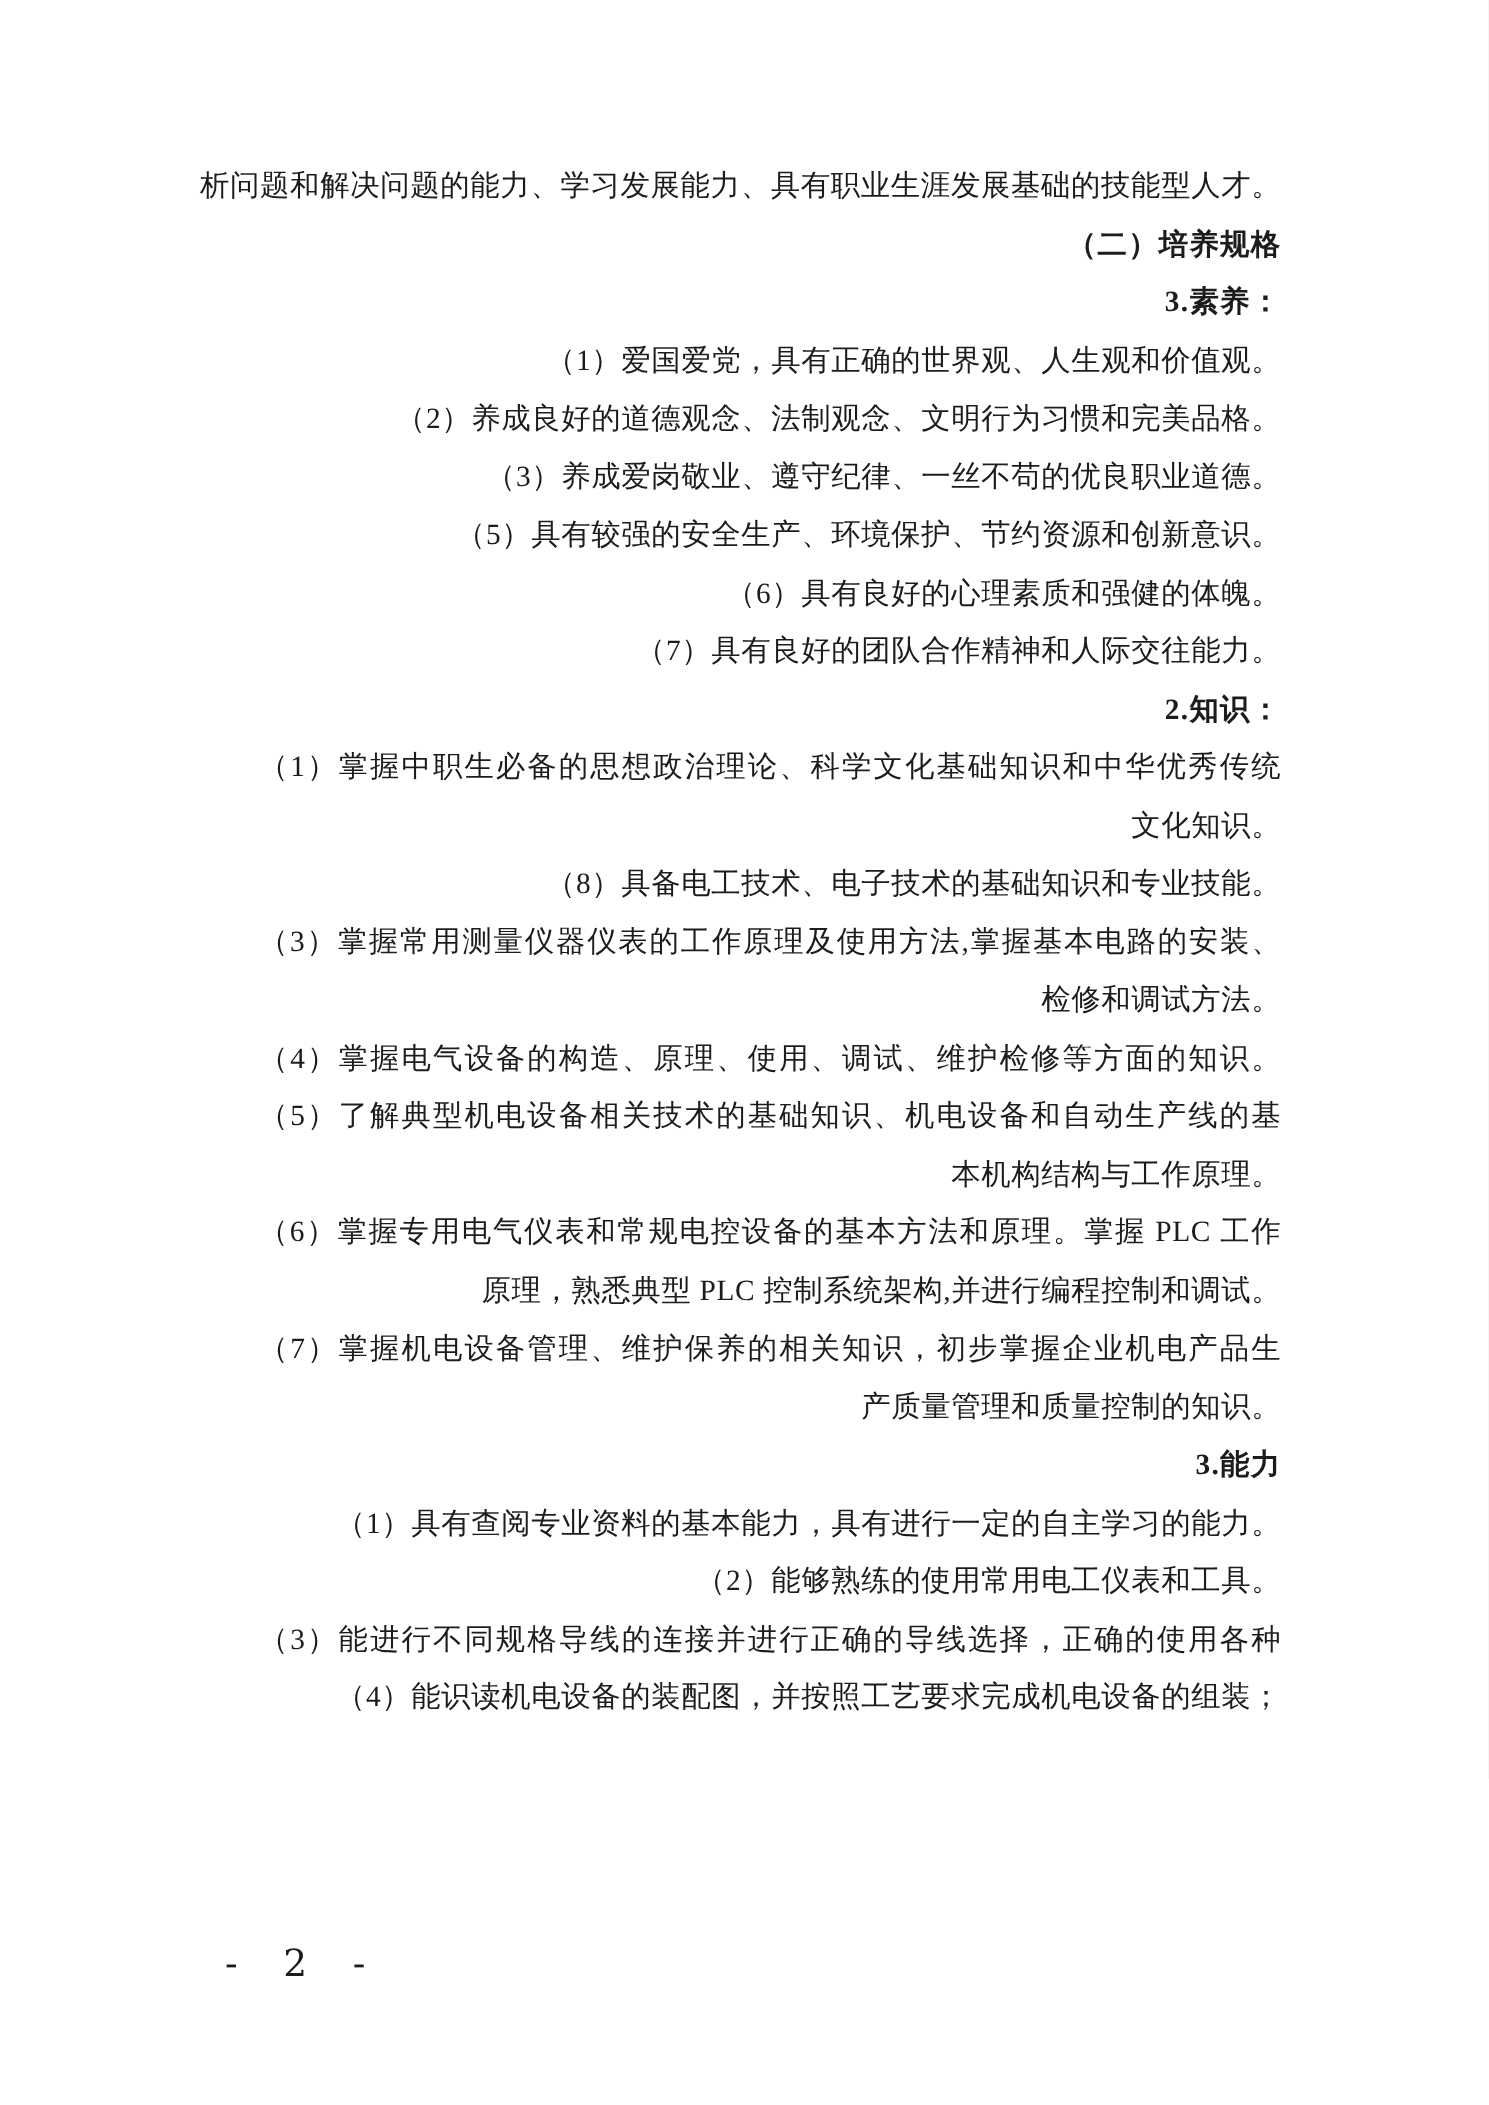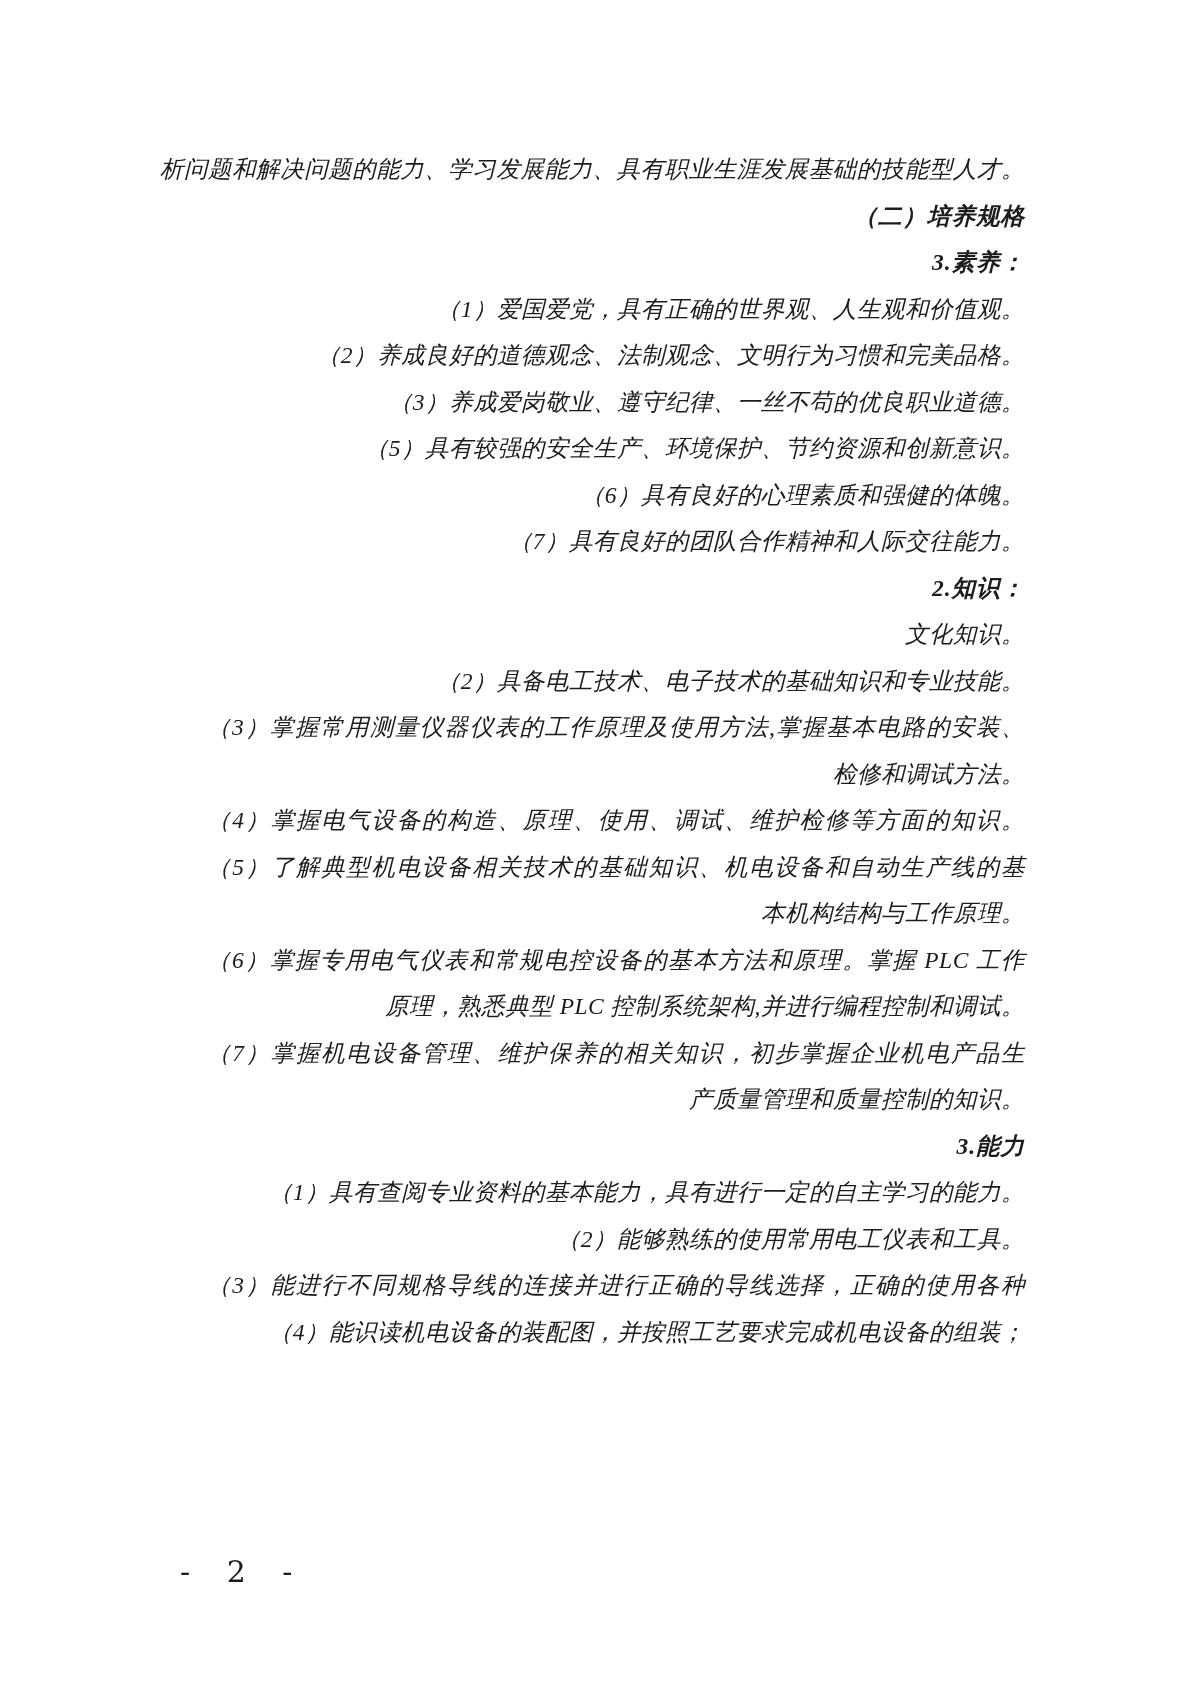--- a/index.html
+++ b/index.html
@@ -13,24 +13,23 @@
     height: 1684px;
     margin: 0 auto;
     background: #ffffff;
     overflow: hidden;
     font-family: "Liberation Serif", "DejaVu Serif", serif;
     color: #1c1c1c;
   }
   .doc-body {
     position: absolute;
     left: 160px;
-    top: 146px;
+    top: 126px;
     width: 865px;
     font-size: 23.5px;
-    font-style: italic;
   }
   .line {
     line-height: 46.5px;
     min-height: 46.5px;
     text-align: right;
     letter-spacing: 0.5px;
   }
   .line.indent {
     text-indent: 2em;
   }
@@ -62,22 +61,23 @@
       <div class="line fill">析问题和解决问题的能力、学习发展能力、具有职业生涯发展基础的技能型人才。</div>
       <div class="line indent bold">（二）培养规格</div>
       <div class="line indent bold">3.素养：</div>
       <div class="line indent">（1）爱国爱党，具有正确的世界观、人生观和价值观。</div>
       <div class="line indent">（2）养成良好的道德观念、法制观念、文明行为习惯和完美品格。</div>
       <div class="line indent">（3）养成爱岗敬业、遵守纪律、一丝不苟的优良职业道德。</div>
       <div class="line indent">（5）具有较强的安全生产、环境保护、节约资源和创新意识。</div>
       <div class="line indent">（6）具有良好的心理素质和强健的体魄。</div>
       <div class="line indent">（7）具有良好的团队合作精神和人际交往能力。</div>
       <div class="line indent bold">2.知识：</div>
+      <div class="line indent fill">（1）掌握中职生必备的思想政治理论、科学文化基础知识和中华优秀传统</div>
       <div class="line">文化知识。</div>
-      <div class="line indent">（2）具备电工技术、电子技术的基础知识和专业技能。</div>
+      <div class="line indent">（8）具备电工技术、电子技术的基础知识和专业技能。</div>
       <div class="line indent fill">（3）掌握常用测量仪器仪表的工作原理及使用方法,掌握基本电路的安装、</div>
       <div class="line">检修和调试方法。</div>
       <div class="line indent fill">（4）掌握电气设备的构造、原理、使用、调试、维护检修等方面的知识。</div>
       <div class="line indent fill">（5）了解典型机电设备相关技术的基础知识、机电设备和自动生产线的基</div>
       <div class="line">本机构结构与工作原理。</div>
       <div class="line indent fill">（6）掌握专用电气仪表和常规电控设备的基本方法和原理。掌握 PLC 工作</div>
       <div class="line">原理，熟悉典型 PLC 控制系统架构,并进行编程控制和调试。</div>
       <div class="line indent fill">（7）掌握机电设备管理、维护保养的相关知识，初步掌握企业机电产品生</div>
       <div class="line">产质量管理和质量控制的知识。</div>
       <div class="line indent bold">3.能力</div>

